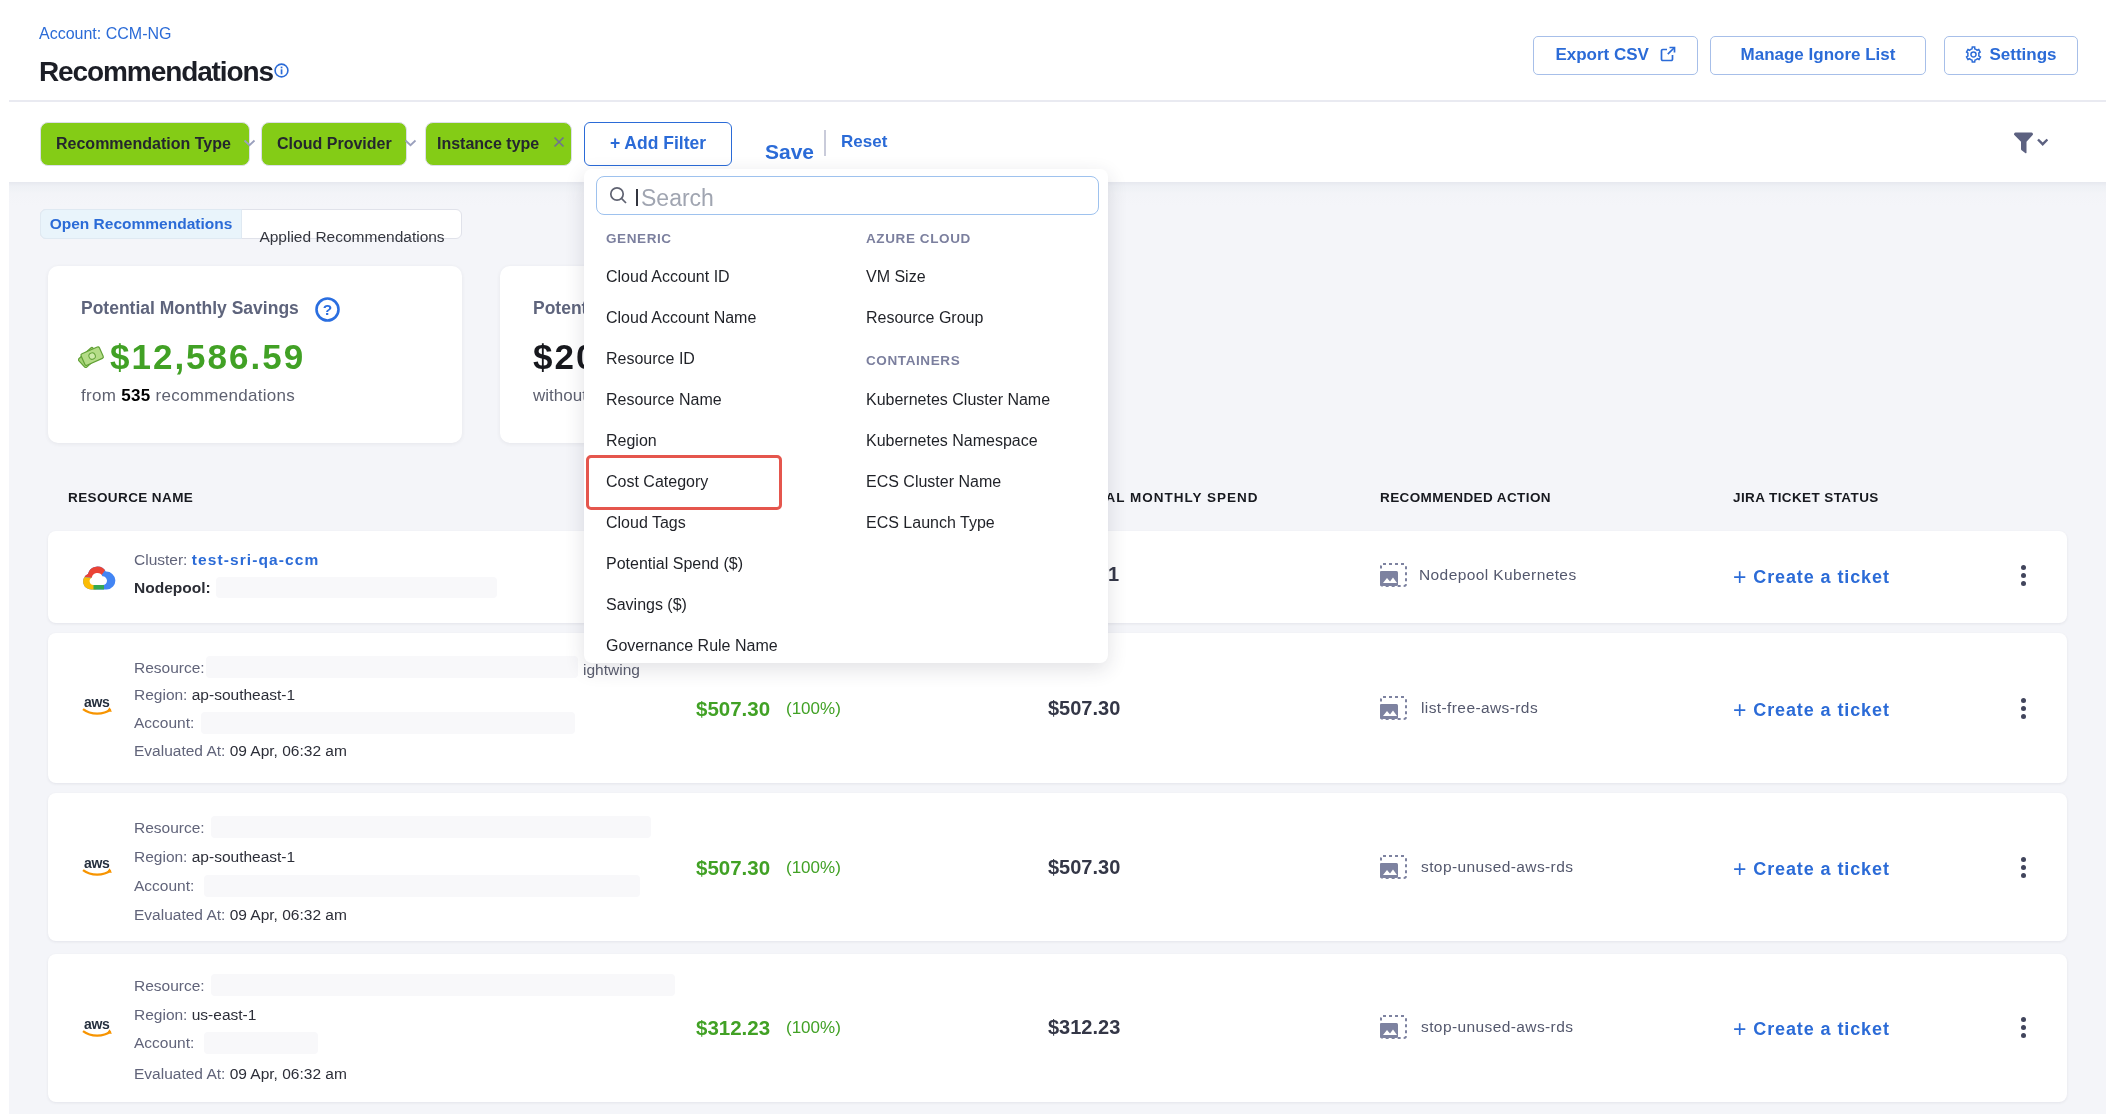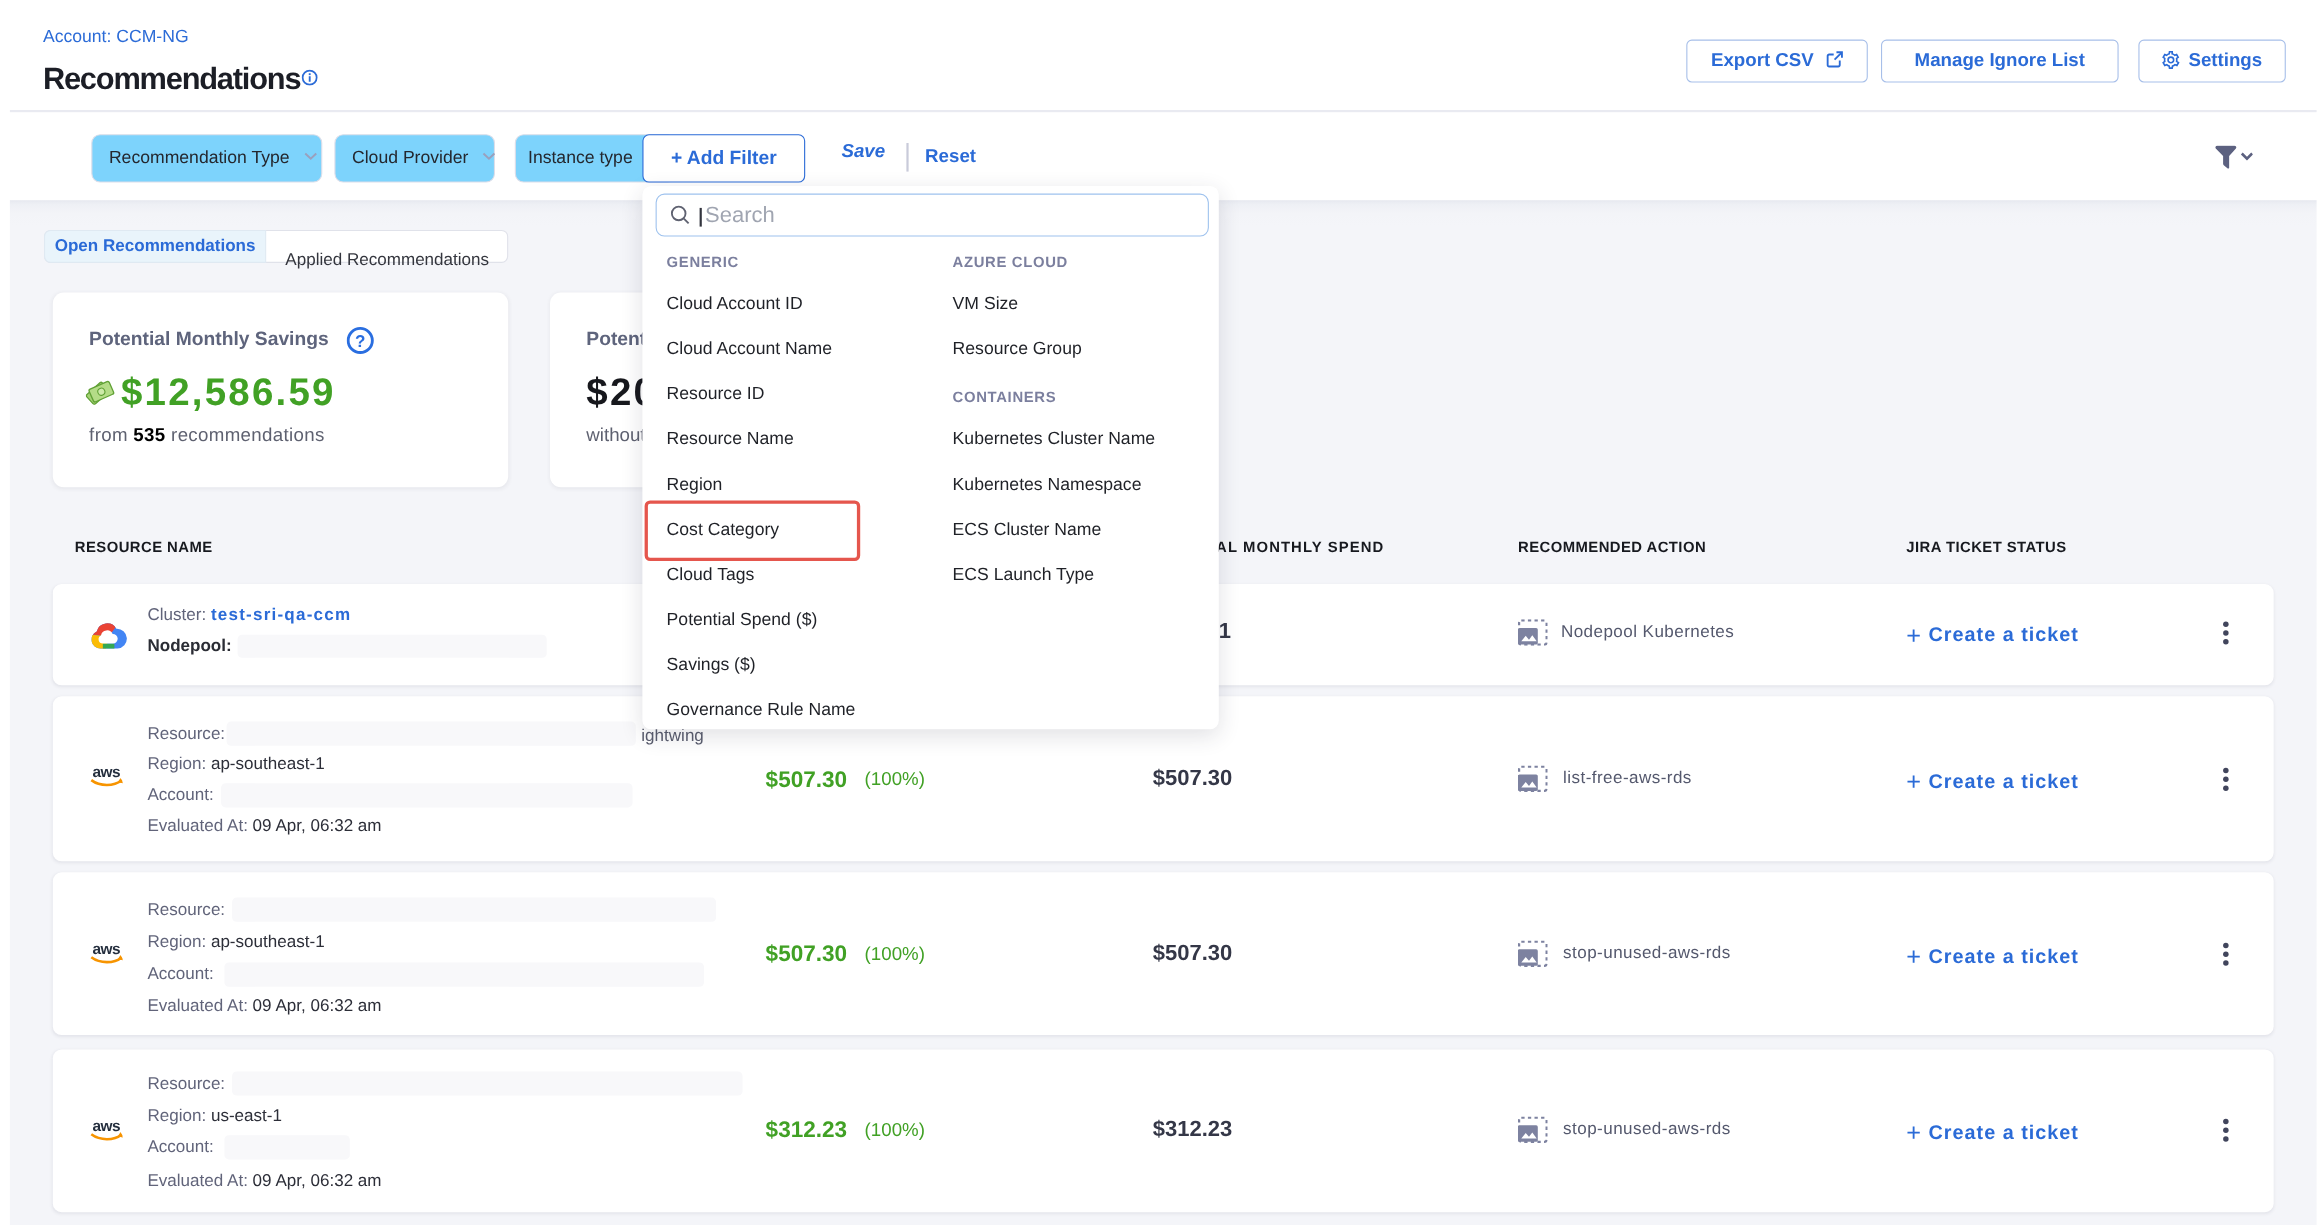--- a/index.html
+++ b/index.html
@@ -10,22 +10,22 @@
   .blue { color:#2b6bd7; }
   .bold { font-weight:bold; }
   
   #gray { left:9px; top:182px; width:2097px; height:932px;
     background:linear-gradient(#e6e8ef 0px, #eef0f5 4px, #f3f4f8 12px, #f4f5f9 24px, #f4f5f9 100%); }
   .hline { height:2px; background:#e9eaf1; }
   
   .tbtn { white-space:nowrap; height:39px; border:1.5px solid #a7bfe9; border-radius:5px; color:#2b6bd7;
     font-size:17px; font-weight:bold; line-height:36px; text-align:center; background:#fff; }
   
-  .chip { white-space:nowrap; height:44px; border:1.3px solid #dcdee9; border-radius:8px; background:#7dd3fc;
-    font-size:16px; font-weight:normal; color:#24272e; line-height:41px;margin-left:43px; }
+  .chip { white-space:nowrap; height:44px; border:1.3px solid #dcdee9; border-radius:8px; background:#84cc16;
+    font-size:16px; font-weight:bold; color:#24272e; line-height:41px; }
   
   .card { background:#fff; border-radius:10px; box-shadow:0 1px 4px rgba(40,41,61,0.07); }
   .rowcard { background:#fff; border-radius:8px; box-shadow:0 1px 3px rgba(40,41,61,0.08); }
   .lbl { color:#61647a; font-size:15.5px; }
   .val { color:#2c2e38; font-size:15.5px; }
   .blur { position:absolute; background:#f8f8fa; border-radius:4px; }
   .green { color:#41a125; }
   .kebab { width:6px; }
   .kdot { width:5.2px; height:5.2px; border-radius:50%; background:#41455c; margin-bottom:2.6px; }
   .acticon { position:absolute; width:27px; height:24px; }
@@ -71,21 +71,21 @@
     <svg style="vertical-align:2px; margin-left:8px;" width="13" height="8" viewBox="0 0 13 8">
         <path d="M1.5 1.5 L6.5 6.2 L11.5 1.5" fill="none" stroke="#9aa0bd" stroke-width="1.8"></path>
       </svg>
   </div>
   <div class="ab chip" style="left:425px; top:122px; width:147px; padding-left:11px;">Instance type
     <svg style="vertical-align:1px; margin-left:9px;" width="12" height="12" viewBox="0 0 12 12">
         <path d="M1.5 1.5 L10.5 10.5 M10.5 1.5 L1.5 10.5" fill="none" stroke="#6f7390" stroke-width="1.7"></path>
       </svg>
   </div>
   <div class="ab" style="left:584px; top:122px; width:148px; height:44px; border:1.8px solid #2b6bd7; border-radius:6px; background:#fff; color:#2b6bd7; font-size:17.5px; font-weight:bold; line-height:41px; text-align:center;">+ Add Filter</div>
-  <div class="ab blue bold" style="left:765px; top:128px; font-size:17px;font-style:italic;">Save</div>
+  <div class="ab blue bold" style="left:765px; top:140px; font-size:21px;">Save</div>
   <div class="ab" style="left:824px; top:130px; width:1.5px; height:26px; background:#c9cbda;"></div>
   <div class="ab blue bold" style="left:841px; top:132px; font-size:17px;">Reset</div>
 
   <svg class="ab" style="left:2013px; top:132px;" width="35" height="22" viewBox="0 0 35 22">
     <path d="M2.6 0.5 h15.8 a1.6 1.6 0 0 1 1.25 2.6 L13.5 9.8 v10.7 a0.8 0.8 0 0 1 -1.3 0.6 l-3.6 -2.9 a1.6 1.6 0 0 1 -0.6 -1.25 V9.8 L1.35 3.1 A1.6 1.6 0 0 1 2.6 0.5 Z" fill="#5c6180"></path>
     <path d="M25 7.5 l4.7 4.7 l4.7 -4.7" fill="none" stroke="#5c6180" stroke-width="2.4"></path>
   </svg>
 
   <div class="ab" id="gray"></div>
 
@@ -238,21 +238,21 @@
       <div class="kdot"></div>
     </div>
 
   <div class="ab" style="left:584px; top:169px; width:524px; height:494px; background:#fff; border-radius:8px; box-shadow:0 6px 20px rgba(40,41,61,0.14); z-index:10;"></div>
   <div class="ab" style="left:596px; top:176px; width:503px; height:39px; border:1.5px solid #9ec2ee; border-radius:8px; background:#fff; z-index:11;"></div>
   <svg class="ab" style="left:609px; top:186px; z-index:12;" width="19" height="19" viewBox="0 0 19 19">
     <circle cx="8" cy="8" r="6.2" fill="none" stroke="#5f6271" stroke-width="1.7"></circle>
     <path d="M12.7 12.7 L17 17" stroke="#5f6271" stroke-width="1.7"></path>
   </svg>
   <div class="ab" style="left:636px; top:189px; width:1.5px; height:17px; background:#33353f; z-index:12;"></div>
-  <div class="ab" style="left:641px; top:185px; font-size:20px; color:#a0a5b1; z-index:12;">Search</div>
+  <div class="ab" style="left:641px; top:185px; font-size:23px; color:#a0a5b1; z-index:12;">Search</div>
 
   <div class="sech" style="left:606px; top:231px; z-index:11;">GENERIC</div>
   <div class="itm" style="top:268px; z-index:11;">Cloud Account ID</div>
   <div class="itm" style="top:309px; z-index:11;">Cloud Account Name</div>
   <div class="itm" style="top:350px; z-index:11;">Resource ID</div>
   <div class="itm" style="top:391px; z-index:11;">Resource Name</div>
   <div class="itm" style="top:432px; z-index:11;">Region</div>
   <div class="itm" style="top:473px; z-index:11;">Cost Category</div>
   <div class="itm" style="top:514px; z-index:11;">Cloud Tags</div>
   <div class="itm" style="top:555px; z-index:11;">Potential Spend ($)</div>

